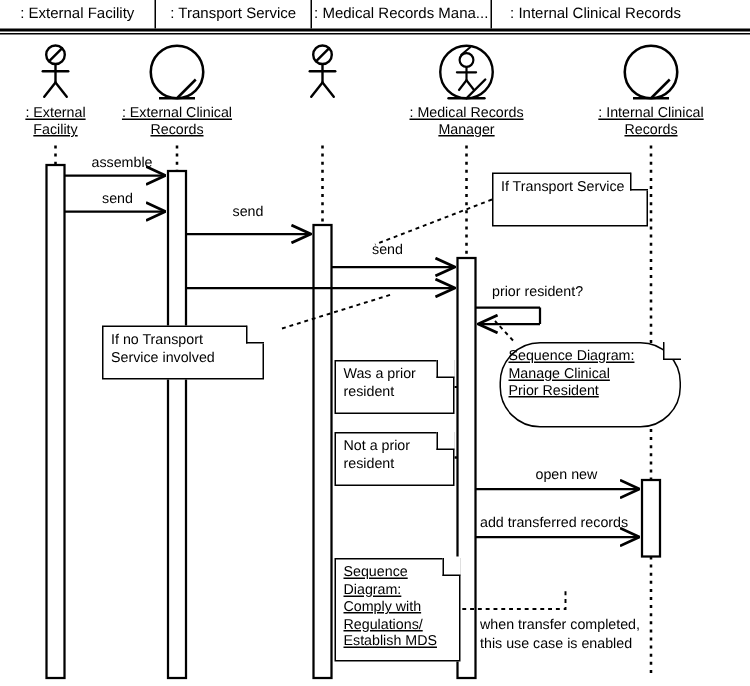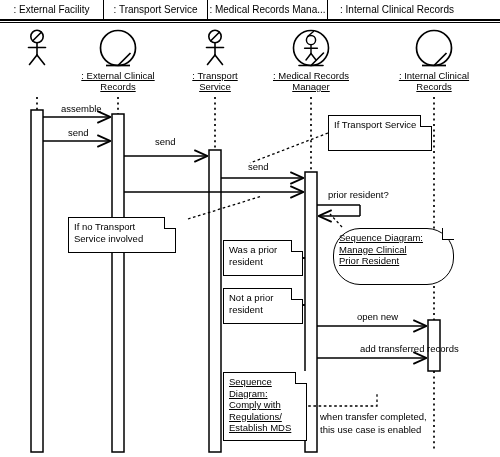--- a/index.html
+++ b/index.html
@@ -272,48 +272,48 @@
     </g>
 
     <g stroke="#000" stroke-width="1.3" stroke-dasharray="2.6,2.6" fill="none">
       <line x1="305" y1="258" x2="290" y2="258"></line>
       <line x1="290" y1="258" x2="290" y2="258"></line>
       <line x1="305" y1="305" x2="292" y2="305"></line>
       <line x1="330" y1="276" x2="305" y2="276" opacity="0"></line>
     </g>
   </svg>
 
+  <div class="lifeline-head" style="left:0px;  top:70px; width:74px;">
+    <div class="lifeline-label">: External</div>
+    <div class="lifeline-label">Facility</div>
+  </div>
 
   <div class="lifeline-head" style="left:63px; top:70px; width:110px;">
     <div class="lifeline-label">: External Clinical</div>
     <div class="lifeline-label">Records</div>
   </div>
 
-  <div class="lifeline-head" style="left:178px; top:70px; width:74px;">
-    <div class="lifeline-label">: Transport</div>
-    <div class="lifeline-label">Service</div>
-  </div>
 
   <div class="lifeline-head" style="left:253px; top:70px; width:116px;">
     <div class="lifeline-label">: Medical Records</div>
     <div class="lifeline-label">Manager</div>
   </div>
 
   <div class="lifeline-head" style="left:378px; top:70px; width:112px;">
     <div class="lifeline-label">: Internal Clinical</div>
     <div class="lifeline-label">Records</div>
   </div>
 
   <div class="msg-label" style="left:61px;  top:103px;">assemble</div>
   <div class="msg-label" style="left:68px;  top:127px;">send</div>
   <div class="msg-label" style="left:155px; top:136px;">send</div>
   <div class="msg-label" style="left:248px; top:161px;">send</div>
   <div class="msg-label" style="left:328px; top:189px;">prior resident?</div>
   <div class="msg-label" style="left:357px; top:311px;">open new</div>
-  <div class="msg-label" style="left:320px; top:343px;margin-left:40px;">add transferred records</div>
+  <div class="msg-label" style="left:320px; top:343px;">add transferred records</div>
 
   <div class="note" style="left:328px; top:115px; width:104px; height:36px;">
     <span class="fold"></span>
     <div class="line">If Transport Service</div>
   </div>
 
   <div class="note" style="left:68px; top:217px; width:108px; height:36px;">
     <span class="fold"></span>
     <div class="line">If no Transport</div>
     <div class="line">Service involved</div>

